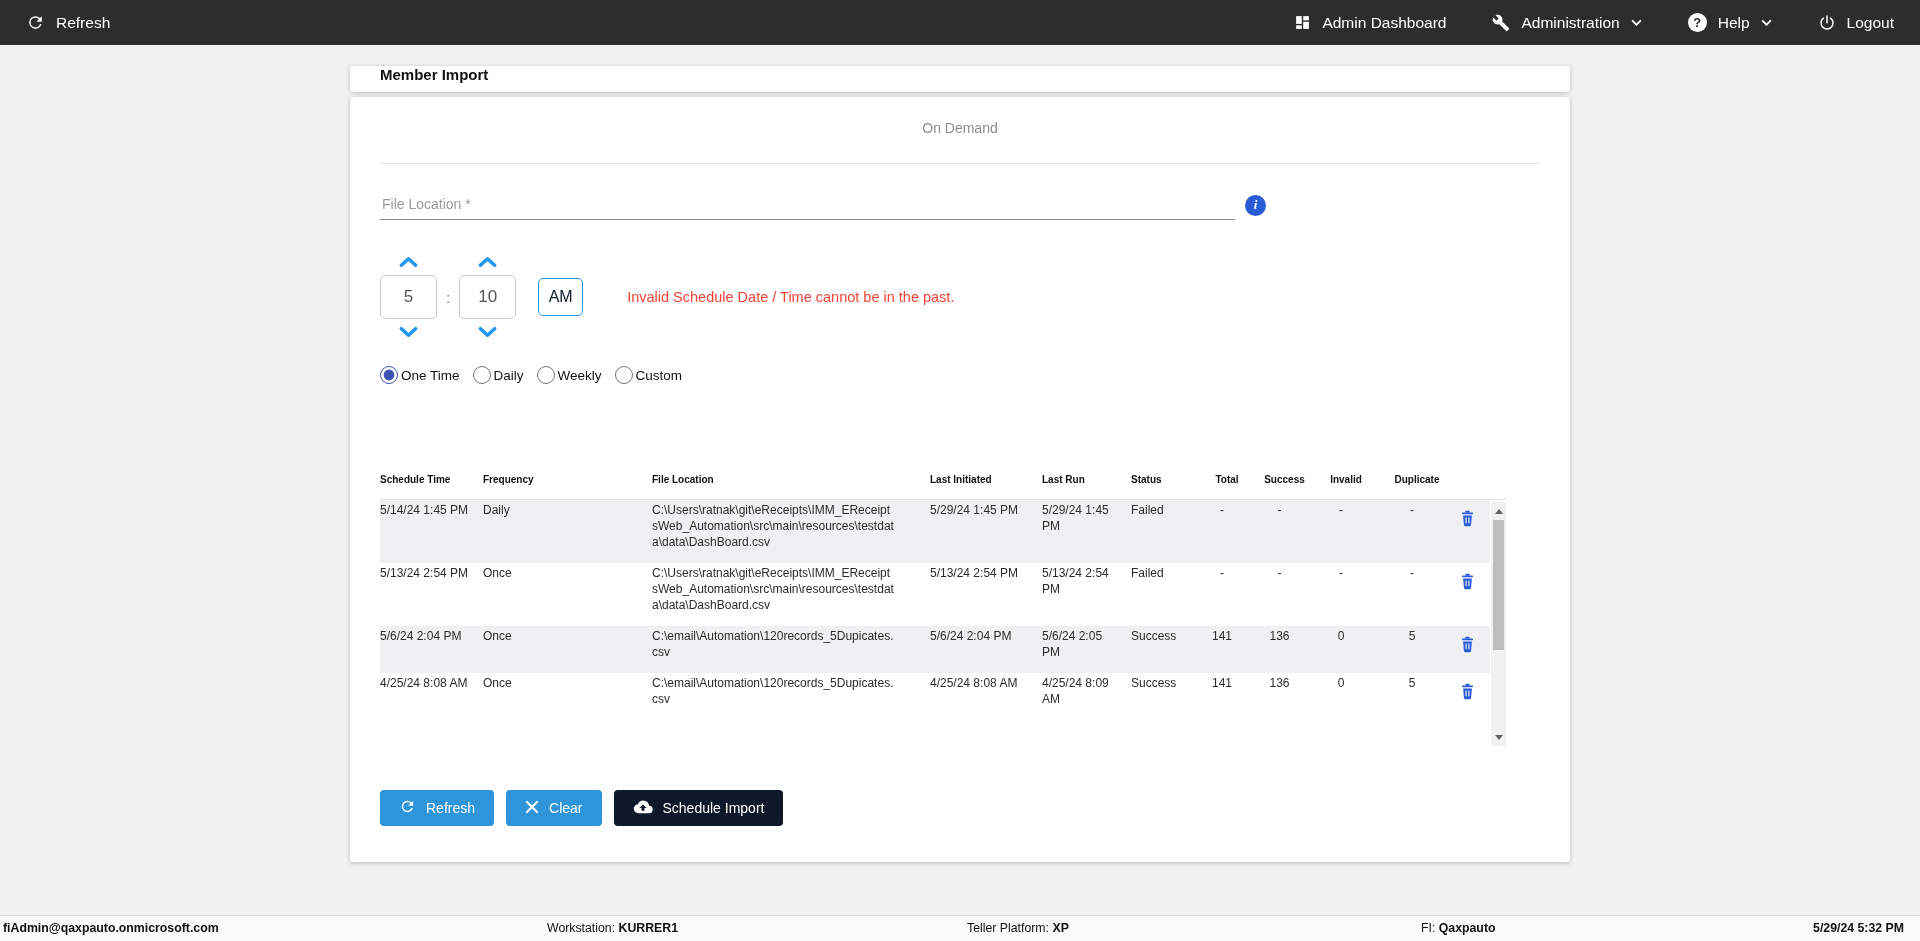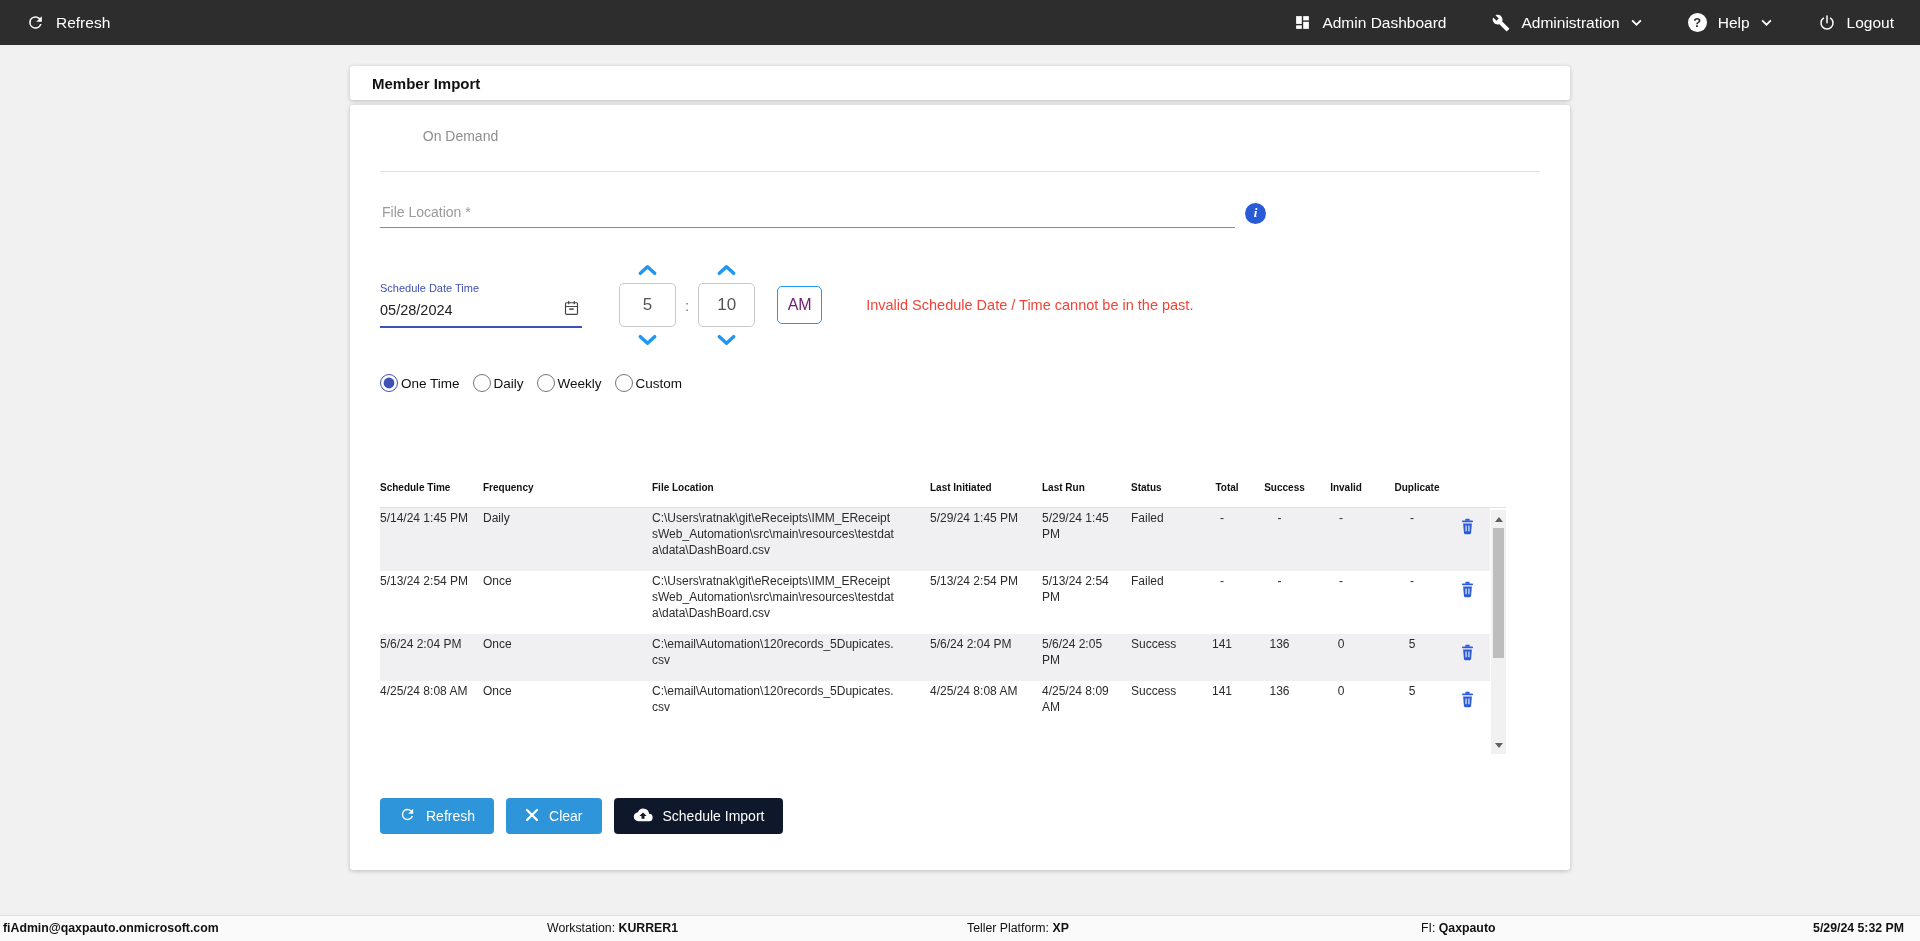--- a/index.html
+++ b/index.html
@@ -11,27 +11,27 @@
     align-items:center; justify-content:space-between; padding:0 26px; }
   .nav-left, .nav-right { display:flex; align-items:center; }
   .nav-right { gap:46px; }
   .nav-item { display:flex; align-items:center; gap:11px; font-size:15.5px;
     color:#fff; cursor:pointer; white-space:nowrap; }
   .nav-item svg { display:block; }
 
   
   .main-area { width:1220px; margin:21px auto 0; }
   .card { background:#fff; border-radius:3px; box-shadow:0 1px 4px rgba(0,0,0,.22); }
-  .title-card { height:34px; display:flex; align-items:center; padding-left:22px;
+  .title-card { height:26px; display:flex; padding-left:30px;
     margin-bottom:5px; }
   .title-card h1 { font-size:15px; font-weight:bold; color:#111; }
   .body-card { height:765px; padding:0 30px; position:relative; }
 
   
-  .tabs { display:flex; }
+  .tabs { display:flex;justify-content:center; }
   .tab { width:161px; padding:23px 0 27px; text-align:center; font-size:14px;
     color:#8f8f8f; cursor:pointer; position:relative; }
   .tab.active { color:#666; }
   .tab-underline { position:absolute; left:0; right:0; bottom:0; height:3px;
     background:#3f51b5; }
   .tabs-divider { height:1px; background:#e3e3e3; }
 
   
   .file-row { display:flex; align-items:center; margin-top:26px; }
   .file-input { width:855px; border:none; border-bottom:1px solid #8a8a8a;
@@ -48,21 +48,21 @@
   .field-label { font-size:11px; color:#3f51b5; margin-bottom:5px; }
   .date-field { display:flex; align-items:center; justify-content:space-between;
     border-bottom:2px solid #3f51b5; padding:1px 3px 7px 0; font-size:14.5px;
     color:#222; cursor:pointer; }
   .spinner-group { display:flex; flex-direction:column; align-items:center; gap:5px; }
   .chev-btn { background:none; border:none; cursor:pointer; line-height:0; padding:2px 14px; }
   .spin-box { width:57px; height:44px; border:1px solid #c9c9c9; border-radius:5px;
     display:flex; align-items:center; justify-content:center; font-size:17px; color:#555; }
   .time-colon { margin:0 9px; color:#777; font-size:15px; }
   .meridiem-btn { margin-left:22px; width:45px; height:38px; border:1.5px solid #2196f3;
-    border-radius:5px; background:#fff; color:#701a75; font-size:16px; cursor:pointer;
+    border-radius:5px; background:#fff; color:#0f172a; font-size:16px; cursor:pointer;
     font-family:"Liberation Sans", sans-serif; }
   .error-msg { margin-left:44px; color:#f44336; font-size:14.5px; }
 
   
   .radio-row { display:flex; align-items:center; gap:13px; margin-top:26px; }
   .radio-opt { display:flex; align-items:center; font-size:13.5px; color:#111; cursor:pointer; }
   .radio-opt input { width:18px; height:18px; accent-color:#3f51b5; margin:0 3px 0 0; cursor:pointer; }
 
   
   .sched-table { margin-top:90px; width:1126px; font-size:12px;
@@ -177,33 +177,20 @@
       <div class="tab">On Demand</div>
     </div>
     <div class="tabs-divider"></div>
 
     <div class="file-row">
       <input class="file-input" type="text" placeholder="File Location *" style="">
       <div class="info-badge">i</div>
     </div>
 
     <div class="schedule-row">
-      <div class="date-group">
-        <div class="field-label">Schedule Date Time</div>
-        <div class="date-field">
-          <span>05/28/2024</span>
-          <span>
-            <svg width="15" height="16" viewBox="0 0 20 21" fill="none" stroke="#444" stroke-width="1.6">
-                <rect x="2" y="3.5" width="16" height="15.5" rx="1.5"></rect>
-                <path d="M2 8.5h16M6.3 1v4.5M13.7 1v4.5"></path>
-                <path d="M7 12h6" stroke-width="2"></path>
-              </svg>
-          </span>
-        </div>
-      </div>
 
       <div class="spinner-group">
         <button class="chev-btn">
           <span><svg width="19" height="12" viewBox="0 0 20 12" fill="none" stroke="#2196f3" stroke-width="3.6" stroke-linecap="round" stroke-linejoin="round">
                 <path d="M2.5 9.5L10 2.5l7.5 7"></path>
               </svg></span>
         </button>
         <div class="spin-box">5</div>
         <button class="chev-btn">
           <span><svg width="19" height="12" viewBox="0 0 20 12" fill="none" stroke="#2196f3" stroke-width="3.6" stroke-linecap="round" stroke-linejoin="round">

